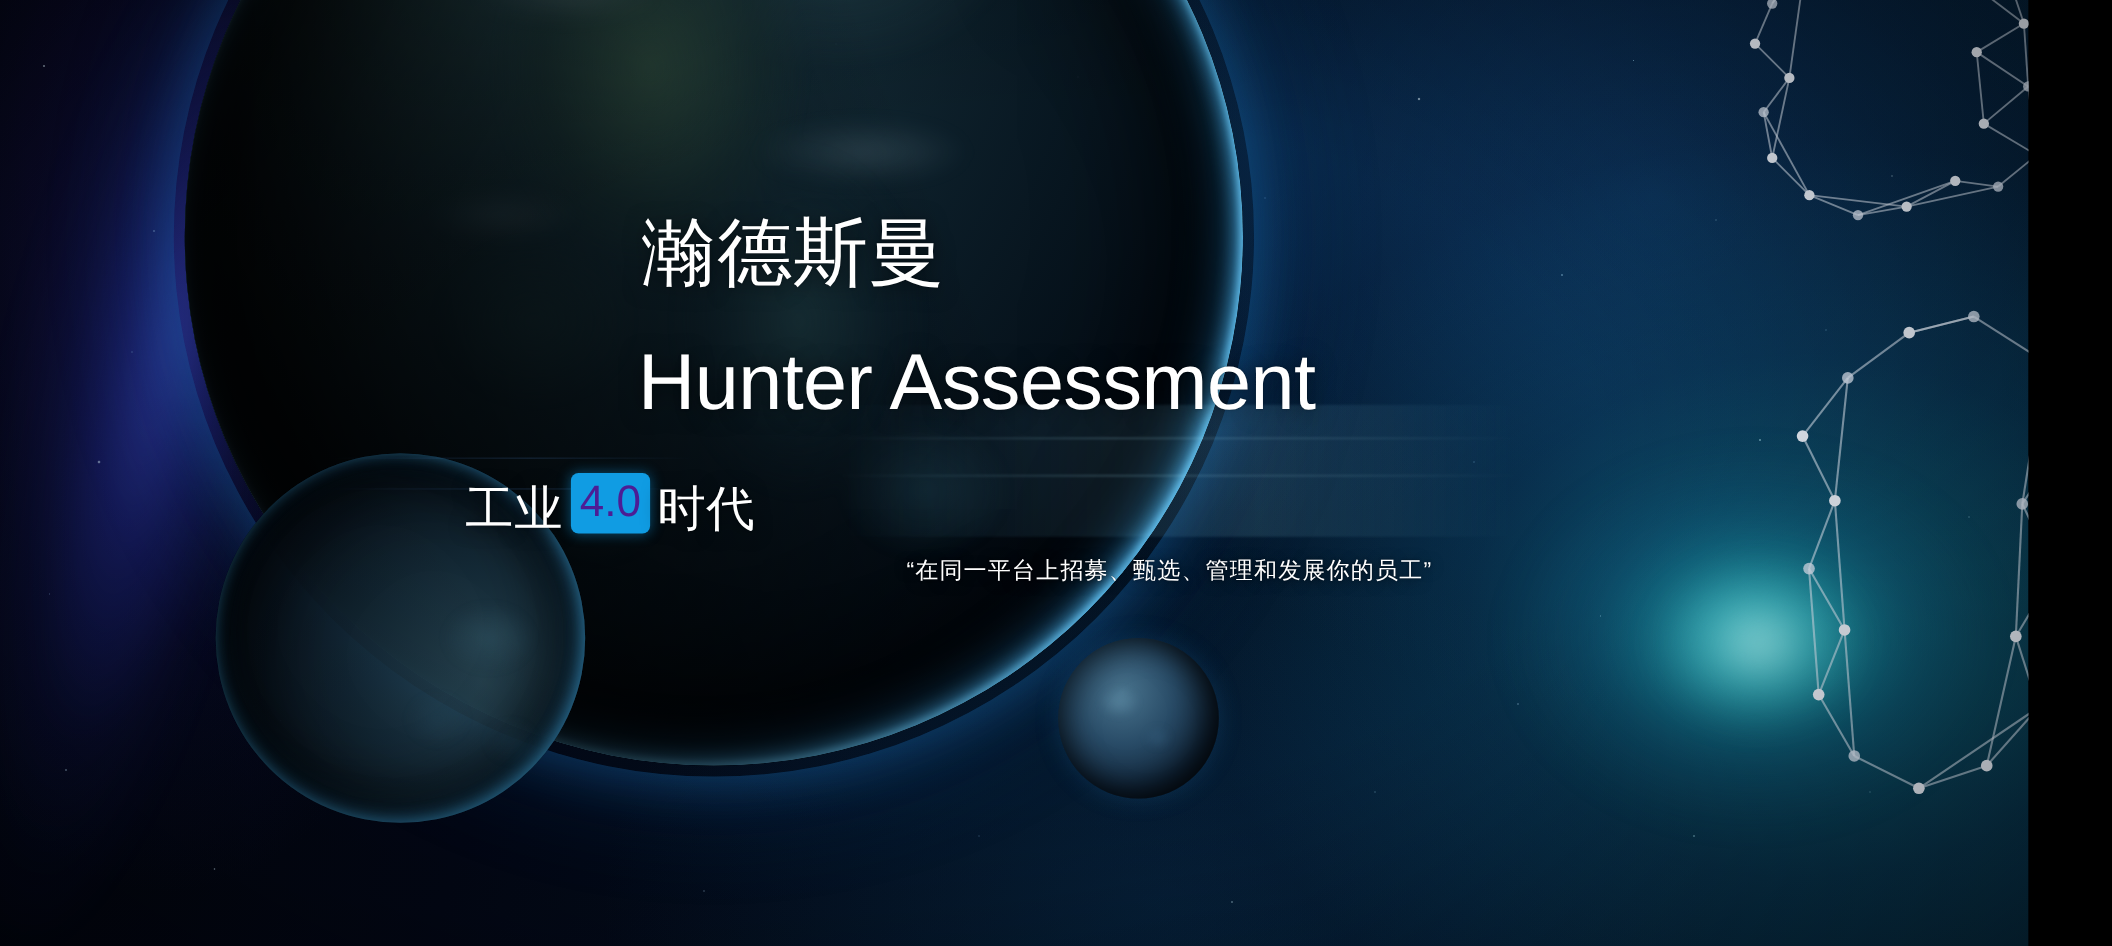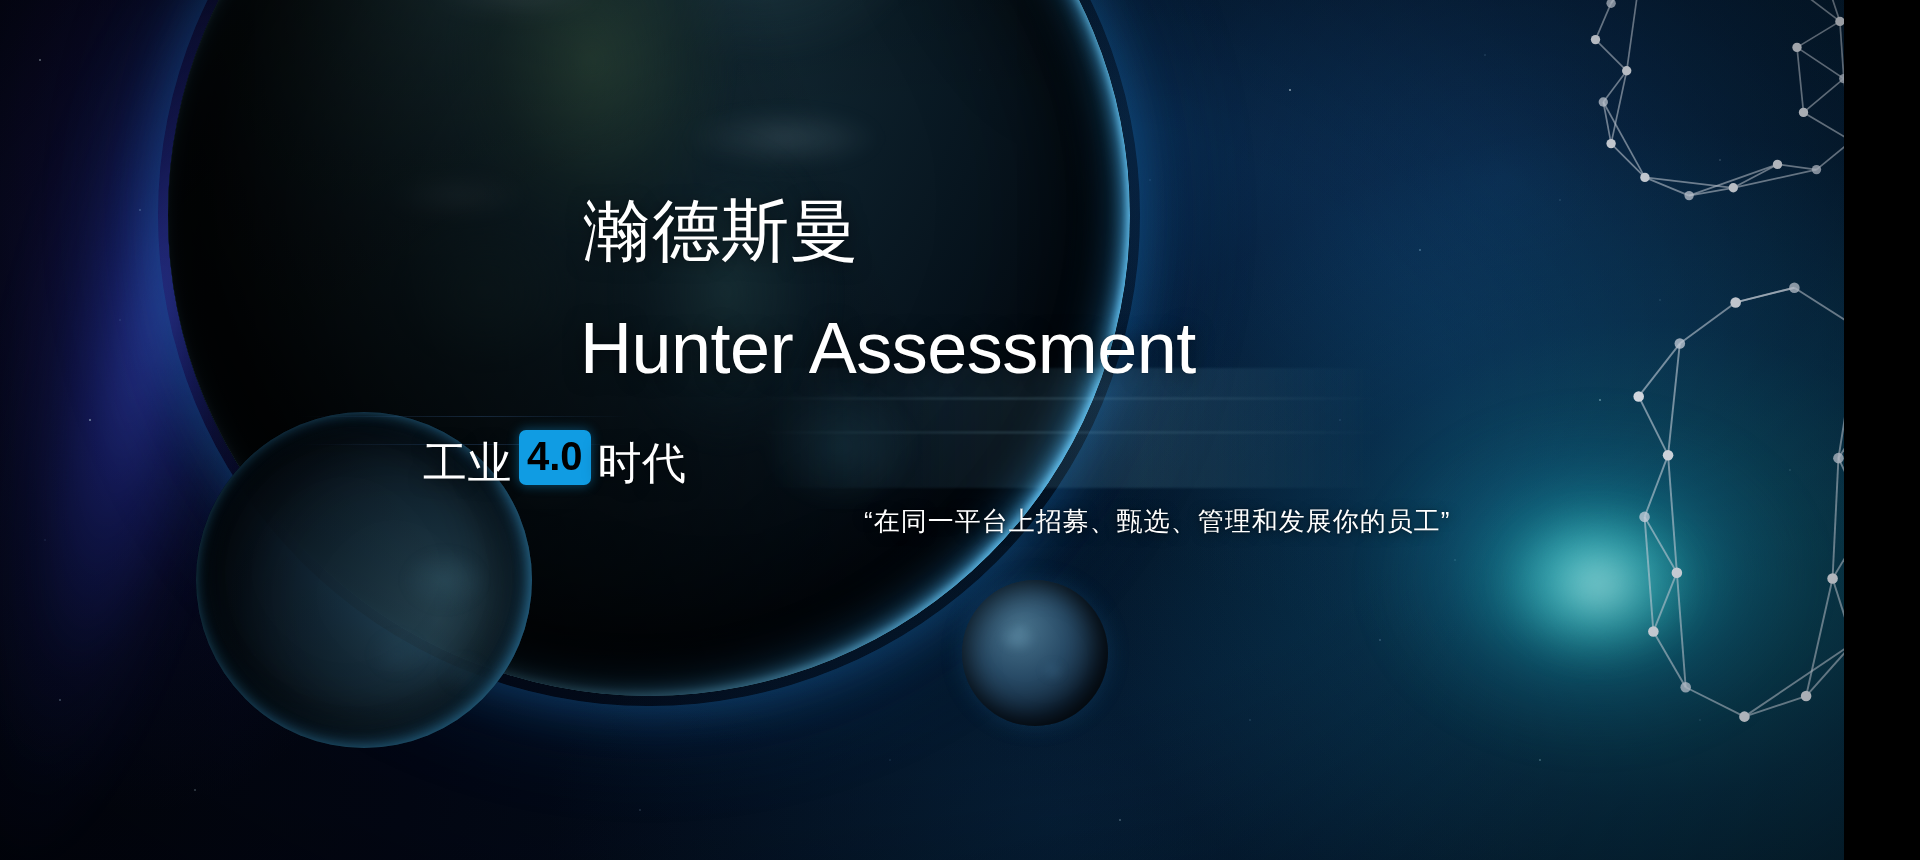--- a/index.html
+++ b/index.html
@@ -353,45 +353,44 @@
     white-space: nowrap;
     display: flex;
     align-items: flex-end;
   }
   .tagline .seg { display: inline-block; }
   .badge-40 {
     display: inline-flex;
     align-items: center;
     justify-content: center;
     background: #109ce3;
-    color: #000000;
+    color: #4c1d95;
     border-radius: 7px;
     font-size: 40px;
     line-height: 1;
-    font-weight: 700;
+    font-weight: 400;
     padding: 6px 8px 9px 8px;
     margin: 0 7px;
     letter-spacing: 0px;
     text-shadow: none;
     box-shadow: 0 0 12px rgba(16,156,227,0.45);
   }
   .tagline .gap { display: inline-block; width: 16px; }
 
   .subtitle {
     position: absolute;
     left: 824px;
     top: 508px;
-    font-size: 26px;
+    font-size: 21px;
     line-height: 1;
     font-weight: 400;
     letter-spacing: 1px;
     color: #ffffff;
     text-shadow: 0 2px 12px rgba(0,0,0,0.65), 0 0 2px rgba(0,0,0,0.5);
     white-space: nowrap;
-    margin-left: 40px;
   }
 
   
   .vignette {
     position: absolute;
     inset: 0;
     pointer-events: none;
     background:
       radial-gradient(ellipse 1200px 700px at 50% 48%, rgba(0,0,0,0) 44%, rgba(0,0,0,0.38) 100%);
     z-index: 30;

